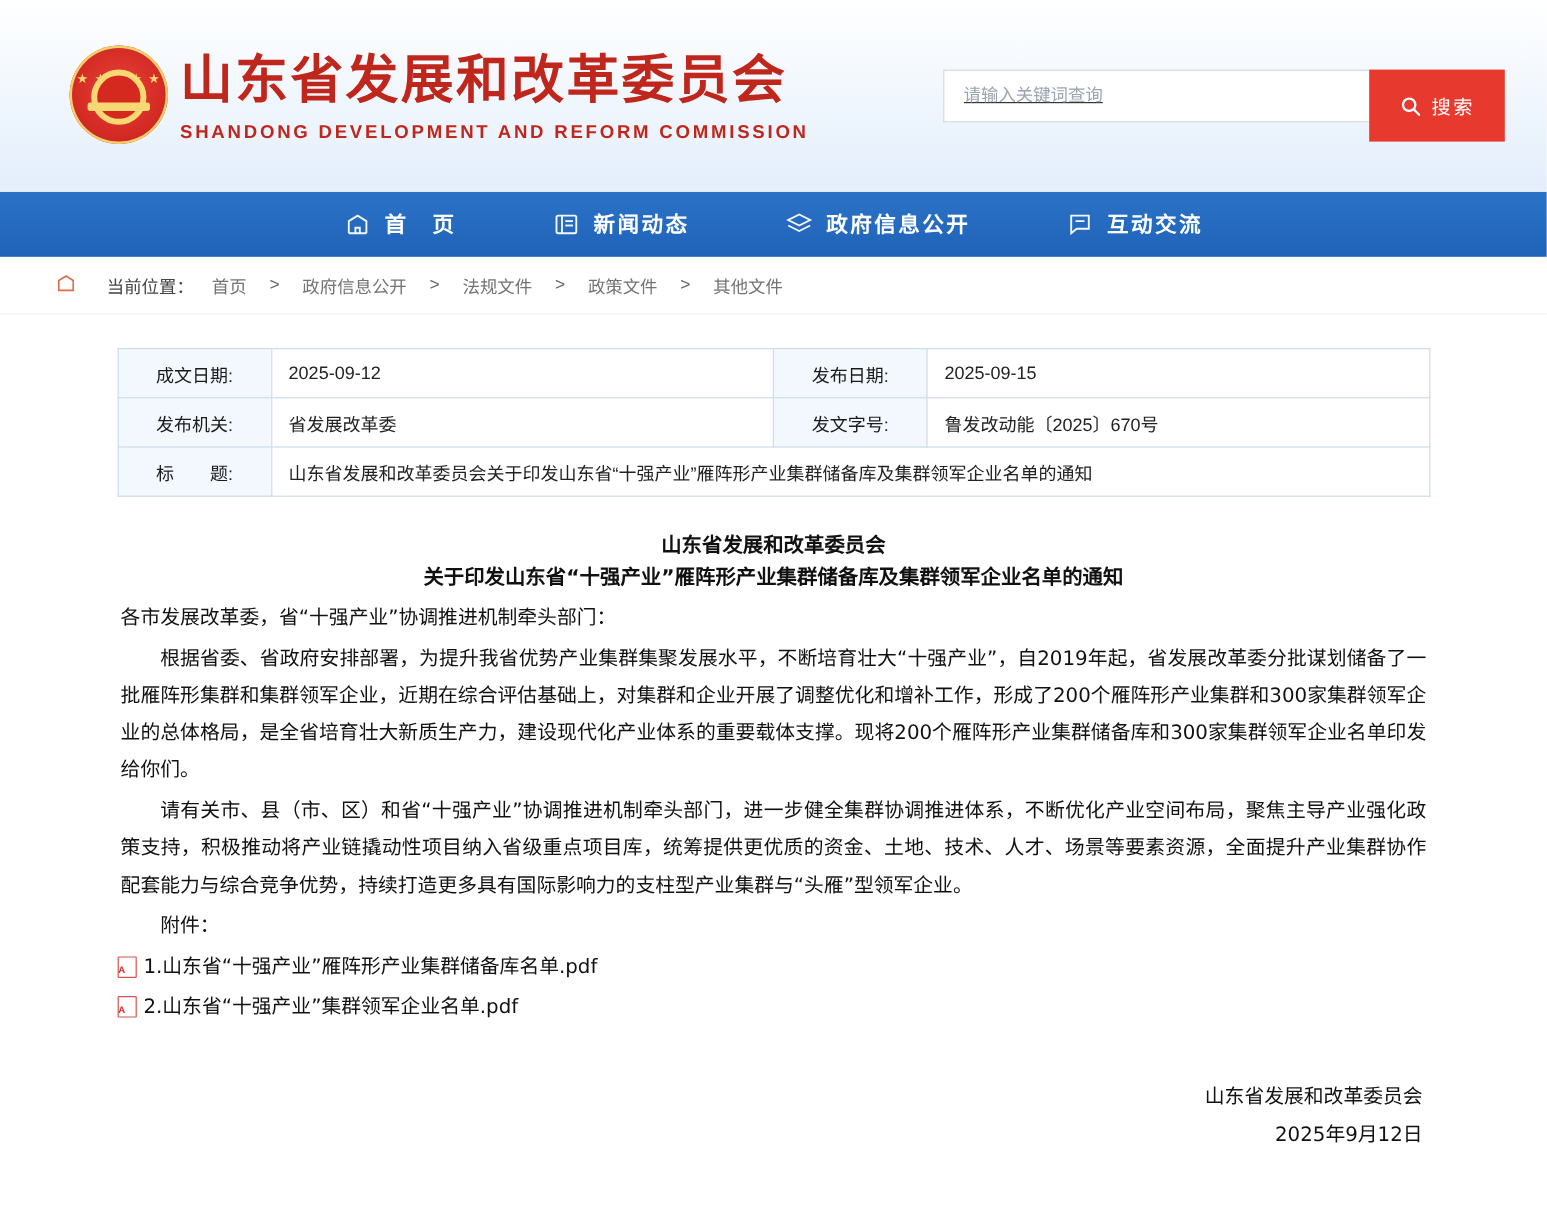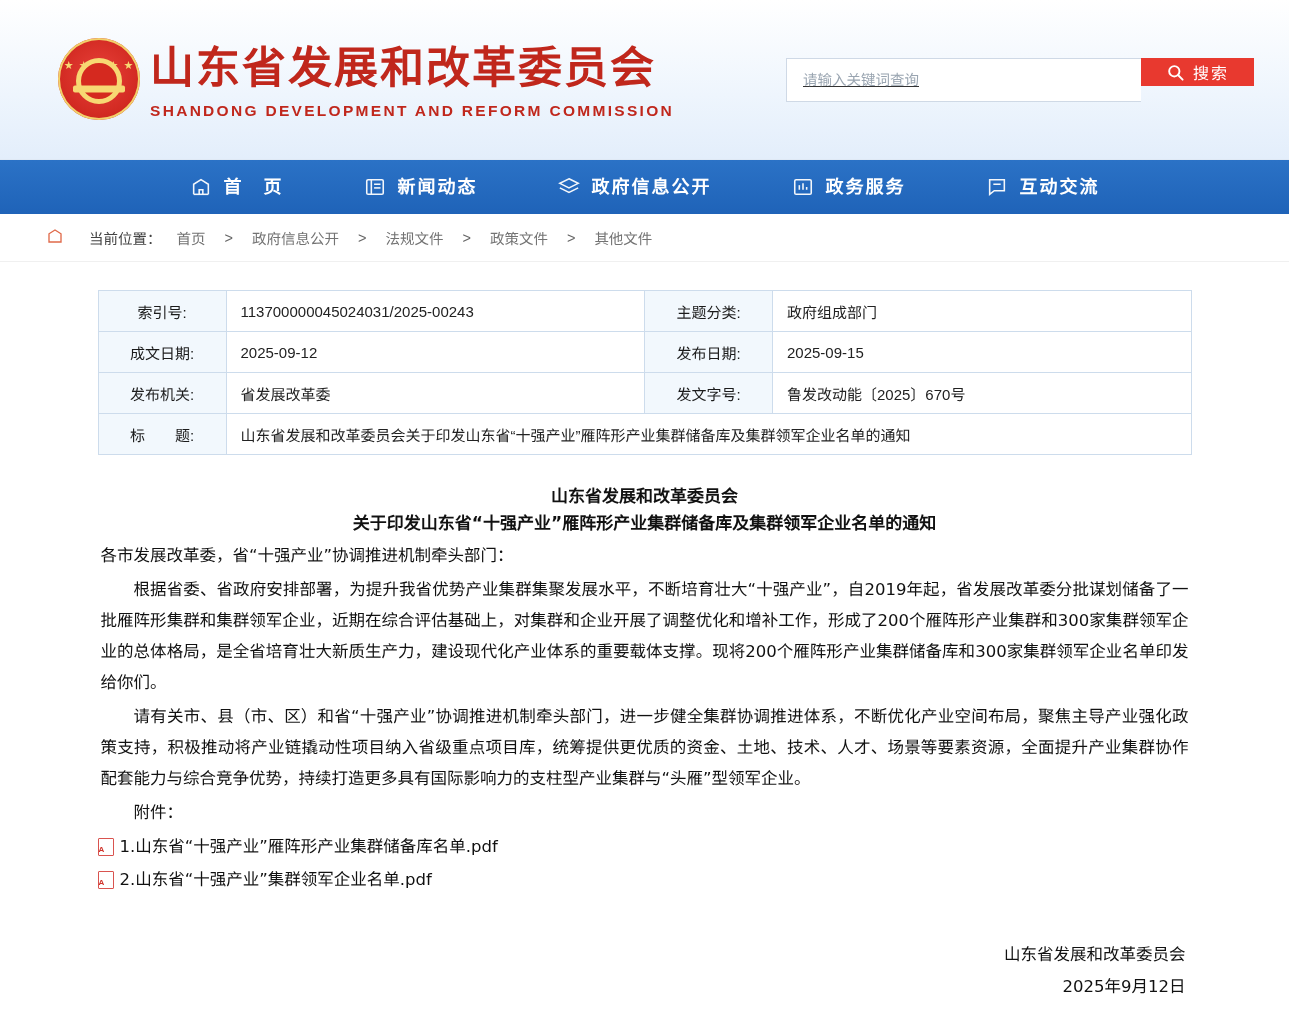--- a/index.html
+++ b/index.html
@@ -102,21 +102,21 @@
     padding: 0 16px;
     font-size: 14.5px;
     color: #333;
     outline: none;
     font-family: "Liberation Sans", sans-serif;
     text-decoration: underline;
   }
   .search-input::placeholder { color: #9aa5b1; }
   .search-btn {
     width: 113px;
-    height: 28px;
+    height: 60px;
     background: #e8392f;
     border: none;
     color: #fff;
     font-size: 16px;
     letter-spacing: 2px;
     display: flex;
     align-items: center;
     justify-content: center;
     gap: 8px;
     cursor: pointer;
@@ -301,31 +301,20 @@
     <span>新闻动态</span>
   </div>
   <div class="nav-item">
     <span>
       <svg width="22" height="22" viewBox="0 0 24 24" fill="none" stroke="#fff" stroke-width="1.7">
         <polygon points="12,3 22,8 12,13 2,8"></polygon>
           <polyline points="2,13 12,18 22,13"></polyline>
       </svg>
     </span>
     <span>政府信息公开</span>
-  </div>
-  <div class="nav-item">
-    <span>
-      <svg width="22" height="22" viewBox="0 0 24 24" fill="none" stroke="#fff" stroke-width="1.7">
-        <rect x="3" y="4" width="18" height="16" rx="1.5"></rect>
-        <line x1="8" y1="15" x2="8" y2="10"></line>
-          <line x1="12" y1="15" x2="12" y2="8"></line>
-          <line x1="16" y1="15" x2="16" y2="12"></line>
-      </svg>
-    </span>
-    <span>政务服务</span>
   </div>
   <div class="nav-item">
     <span>
       <svg width="22" height="22" viewBox="0 0 24 24" fill="none" stroke="#fff" stroke-width="1.7">
         <path d="M4 4h16v12H9l-5 4z"></path>
           <line x1="8" y1="9" x2="16" y2="9"></line>
       </svg>
     </span>
     <span>互动交流</span>
   </div>
@@ -346,26 +335,20 @@
   <span class="sep">&gt;</span>
   <a href="#">政策文件</a>
   <span class="sep">&gt;</span>
   <a href="#">其他文件</a>
 </div>
 
 <div class="content">
 
   <table class="meta">
     <tbody>
-        <tr>
-      <td class="label">索引号:</td>
-      <td class="val">113700000045024031/2025-00243</td>
-      <td class="label wide">主题分类:</td>
-      <td class="val">政府组成部门</td>
-    </tr>
     <tr>
       <td class="label">成文日期:</td>
       <td class="val">2025-09-12</td>
       <td class="label wide">发布日期:</td>
       <td class="val">2025-09-15</td>
     </tr>
     <tr>
       <td class="label">发布机关:</td>
       <td class="val">省发展改革委</td>
       <td class="label wide">发文字号:</td>

